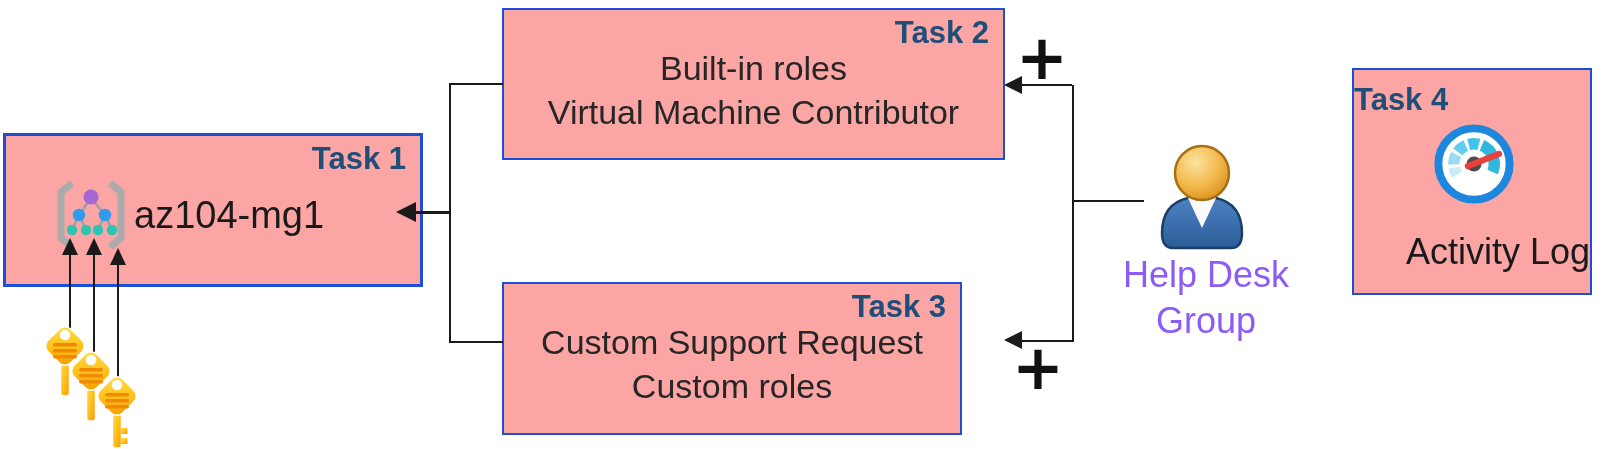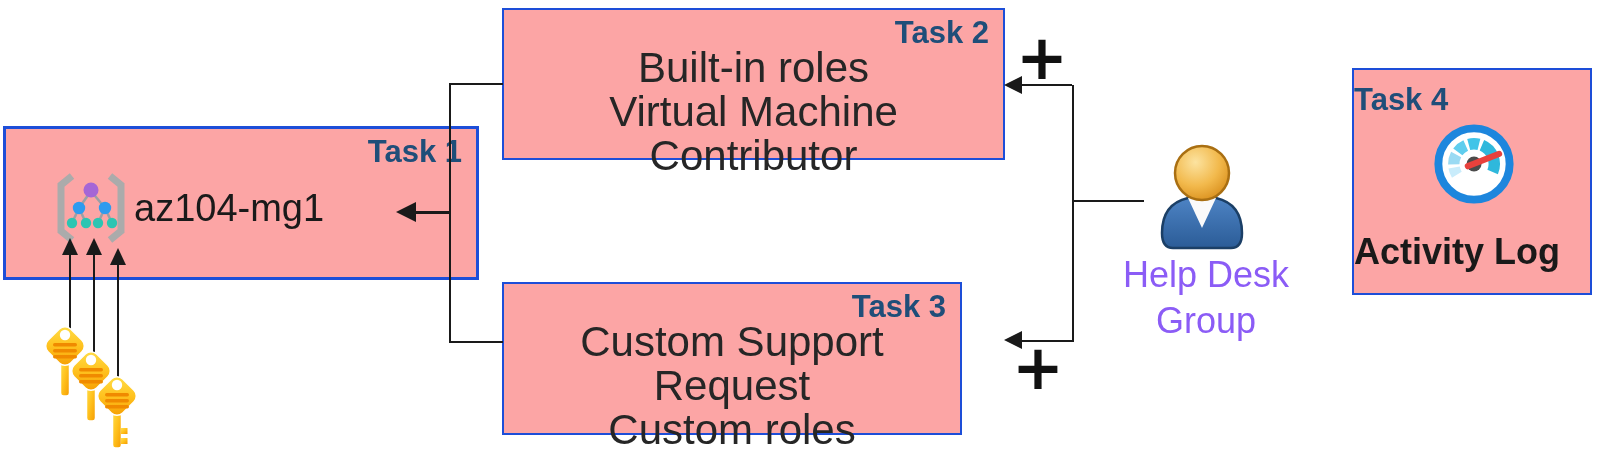--- a/index.html
+++ b/index.html
@@ -3,47 +3,47 @@
 <meta charset="utf-8">
 <style>
   html,body{margin:0;padding:0;background:#fff;}
   .canvas{position:relative;width:1606px;height:449px;background:#ffffff;
           font-family:"Liberation Sans",sans-serif;overflow:hidden;}
   .box{position:absolute;background:#fca5a5;border:2px solid #1d4ed8;box-sizing:border-box;}
   .box.thick{border-width:3px;}
   .task-label{position:absolute;top:5px;right:14px;color:#1F4E79;font-weight:bold;font-size:31px;}
   .task-label.centered{left:0;right:0;top:12px;text-align:left;}
   .box-lines{position:absolute;left:0;right:0;top:36px;text-align:center;
-             color:#262626;font-size:42px;line-height:44px;}
+             color:#262626;font-size:34px;line-height:44px;}
   .box-lines span{display:block;}
   .title-text{position:absolute;left:128px;right:8px;top:58px;
               color:#1A1A1A;font-size:38px;}
-  .caption{position:absolute;left:0;right:0;bottom:20px;text-align:left;
-           color:#1A1A1A;font-size:36px;font-weight:bold;}
+  .caption{position:absolute;left:0;right:0;bottom:20px;text-align:right;
+           color:#1A1A1A;font-size:36px;}
   .h-line,.v-line{position:absolute;background:#1A1A1A;}
   .arrow-left{position:absolute;width:0;height:0;
               border-top:9px solid transparent;border-bottom:9px solid transparent;
               border-right:18px solid #1A1A1A;}
   .arrow-left.big{border-top-width:10px;border-bottom-width:10px;border-right-width:20px;}
   .arrow-up{position:absolute;width:0;height:0;
             border-left:8px solid transparent;border-right:8px solid transparent;
             border-bottom:17px solid #1A1A1A;}
   .plus{position:absolute;width:60px;height:60px;display:flex;align-items:center;justify-content:center;
         color:#111;font-size:62px;font-weight:bold;font-family:"DejaVu Sans",sans-serif;line-height:1;}
   .abs{position:absolute;}
   .actor-name{position:absolute;left:1100px;top:252px;width:212px;text-align:center;
               color:#8b5cf6;font-size:36px;line-height:46px;}
   .actor-name span{display:block;}
 </style>
 </head>
 <body>
 
 <div class="canvas">
 
-  <div class="box thick" style="left:3px;top:126px;width:476px;height:154px;text-decoration:underline;">
+  <div class="box thick" style="left:3px;top:133px;width:420px;height:154px;text-decoration:underline;">
     <div class="task-label">Task 1</div>
     <svg class="abs" style="left:48px;top:44px;" width="74" height="74" viewBox="0 0 74 74">
       <path d="M18 3 L7 12 L7 58 L18 67" fill="none" stroke="#ABABAB" stroke-width="7"></path>
       <path d="M56 3 L67 12 L67 58 L56 67" fill="none" stroke="#ABABAB" stroke-width="7"></path>
       <g stroke="#9BA0A5" stroke-width="2.5">
         <line x1="37" y1="18" x2="25" y2="35"></line>
           <line x1="37" y1="18" x2="51" y2="35"></line>
         <line x1="25" y1="35" x2="18" y2="50"></line>
           <line x1="25" y1="35" x2="32" y2="50"></line>
         <line x1="51" y1="35" x2="44" y2="50"></line>

